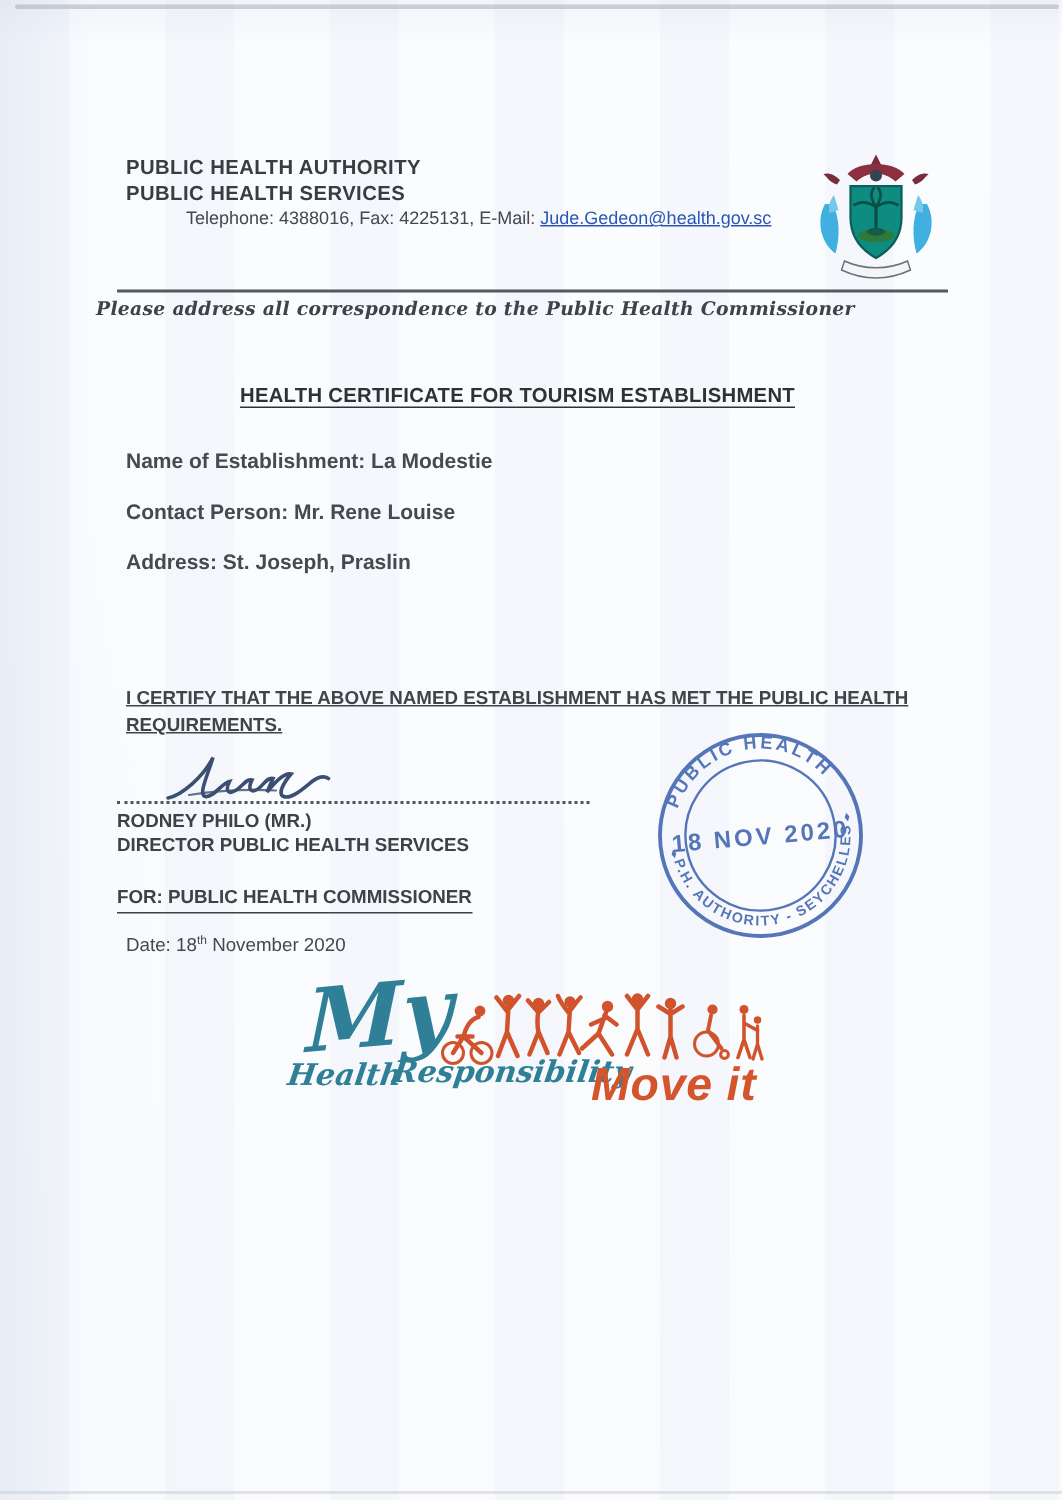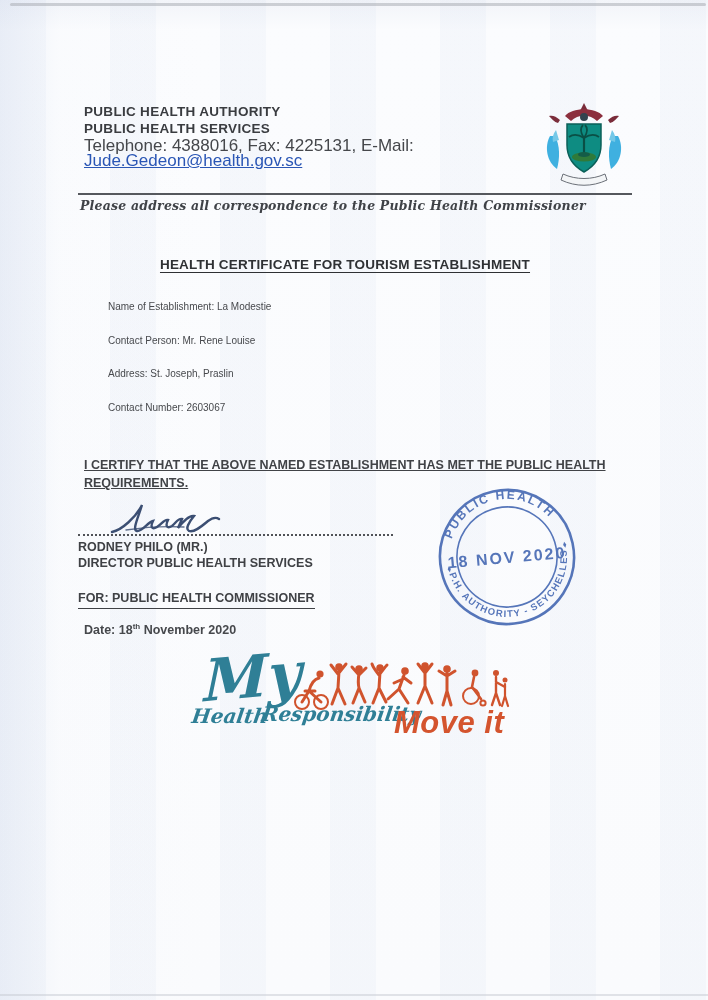--- a/index.html
+++ b/index.html
@@ -15,40 +15,40 @@
       linear-gradient(90deg, rgba(205,215,235,0.30) 0, rgba(240,244,250,0.12) 60px, rgba(250,251,253,0.05) 200px),
       linear-gradient(180deg, #f2f4f9 0, #fbfcfe 30px, #fafbfd 100%);
   }
   .scan-top-edge{position:absolute;top:3px;left:10px;right:2px;height:3px;background:#a9adb5;opacity:.55;border-radius:2px;}
   .scan-bottom-edge{position:absolute;bottom:4px;left:0;right:0;height:2px;background:#c6cad1;opacity:.5;}
 
   
   .letterhead{position:absolute;left:84px;top:104px;width:450px;color:#3d3f43;}
   .org-line{font-size:13.5px;font-weight:700;line-height:16.5px;letter-spacing:.3px;color:#3a3c40;}
   .addr-line{font-size:12px;line-height:15px;margin-top:3px;color:#45474b;}
-  .contact-line{font-size:17px;line-height:15px;margin-top:1px;color:#45474b;}
+  .contact-line{font-size:12px;line-height:15px;margin-top:1px;color:#45474b;margin-left:40px;}
   .email-link{color:#2a56b5;text-decoration:underline;}
   .crest{position:absolute;left:538px;top:100px;width:92px;height:92px;}
   .rule{position:absolute;left:78px;top:193px;width:554px;height:2px;background:#55585d;}
   .tagline{
-    position:absolute;left:80px;top:198px;
+    position:absolute;left:64px;top:198px;
     font-family:"DejaVu Serif",serif;font-style:italic;font-weight:600;
     font-size:12.5px;color:#3f4247;letter-spacing:.2px;
   }
 
   
   .title-wrap{position:absolute;left:0;top:255px;width:690px;text-align:center;}
   .title{
     font-size:13.5px;font-weight:700;color:#2f3134;letter-spacing:.2px;
     text-decoration:underline;text-underline-offset:3px;
   }
 
   
   .fields{position:absolute;left:84px;top:300px;}
-  .field-row{font-size:10px;font-weight:400;color:#47494d;line-height:14px;margin-bottom:19.5px;margin-left:24px;}
+  .field-row{font-size:14px;font-weight:700;color:#47494d;line-height:14px;margin-bottom:19.5px;}
 
   
   .certify{
     position:absolute;left:84px;top:443px;width:552px;
     font-size:12.5px;font-weight:700;color:#414347;line-height:18.5px;text-decoration:underline;
   }
 
   
   .sig-block{position:absolute;left:78px;top:504px;width:318px;}
   .sig-scribble{position:absolute;left:28px;top:-4px;width:175px;height:40px;}
@@ -57,21 +57,21 @@
   .sig-underline{display:inline-block;border-bottom:1.7px solid #3f4145;padding-bottom:1px;margin-top:20px;}
 
   
   .stamp{position:absolute;left:436px;top:486px;width:142px;height:142px;opacity:.85;}
   .stamp text{fill:#3a5fae;font-family:"Liberation Sans",sans-serif;}
   .stamp-arc-top{font-size:12px;font-weight:700;letter-spacing:2px;}
   .stamp-arc-bottom{font-size:9.5px;font-weight:700;letter-spacing:1.2px;}
   .stamp-date{font-size:16px;font-weight:700;letter-spacing:2px;}
 
   
-  .date-line{position:absolute;left:84px;top:622px;font-size:12.5px;font-weight:700;color:#46484c;}
+  .date-line{position:absolute;left:84px;top:622px;font-size:12.5px;font-weight:400;color:#46484c;}
   .date-line .sup{font-size:8px;vertical-align:super;}
 
   
   .logo-my{
     position:absolute;left:204px;top:648px;
     font-family:"DejaVu Serif",serif;font-style:italic;font-weight:700;
     font-size:58px;color:#2f7f96;transform:rotate(-5deg) skewX(-6deg);line-height:1;
   }
   .logo-health{
     position:absolute;left:192px;top:704px;
@@ -130,21 +130,20 @@
   <div class="tagline">Please address all correspondence to the Public Health Commissioner</div>
 
   <div class="title-wrap">
     <span class="title">HEALTH CERTIFICATE FOR TOURISM ESTABLISHMENT</span>
   </div>
 
   <div class="fields">
     <div class="field-row"><span>Name of Establishment:</span> <span>La Modestie</span></div>
     <div class="field-row"><span>Contact Person:</span> <span>Mr. Rene Louise</span></div>
     <div class="field-row"><span>Address:</span> <span>St. Joseph, Praslin</span></div>
-    <div class="field-row"><span>Contact Number:</span> <span>2603067</span></div>
   </div>
 
   <p class="certify">I CERTIFY THAT THE ABOVE NAMED ESTABLISHMENT HAS MET THE PUBLIC HEALTH REQUIREMENTS.</p>
 
   <div class="sig-block">
     <svg class="sig-scribble" viewBox="0 0 175 40">
       <path d="M6,32 C16,30 30,17 36,5 C32,18 26,30 31,31 C36,32 42,22 47,21 C44,27 46,30 51,27 C56,24 58,19 62,20 C59,26 61,29 66,26 C70,23 72,18 76,19 L72,28 C77,22 83,15 88,16 C83,22 79,29 83,31 C88,33 96,26 102,21 C106,18 110,17 113,19" fill="none" stroke="#3c4f73" stroke-width="2.4" stroke-linecap="round"></path>
       <path d="M20,30 C40,27 60,26 78,27" fill="none" stroke="#3c4f73" stroke-width="1.4" stroke-linecap="round" opacity=".8"></path>
     </svg>
     <div class="sig-dots"></div>

